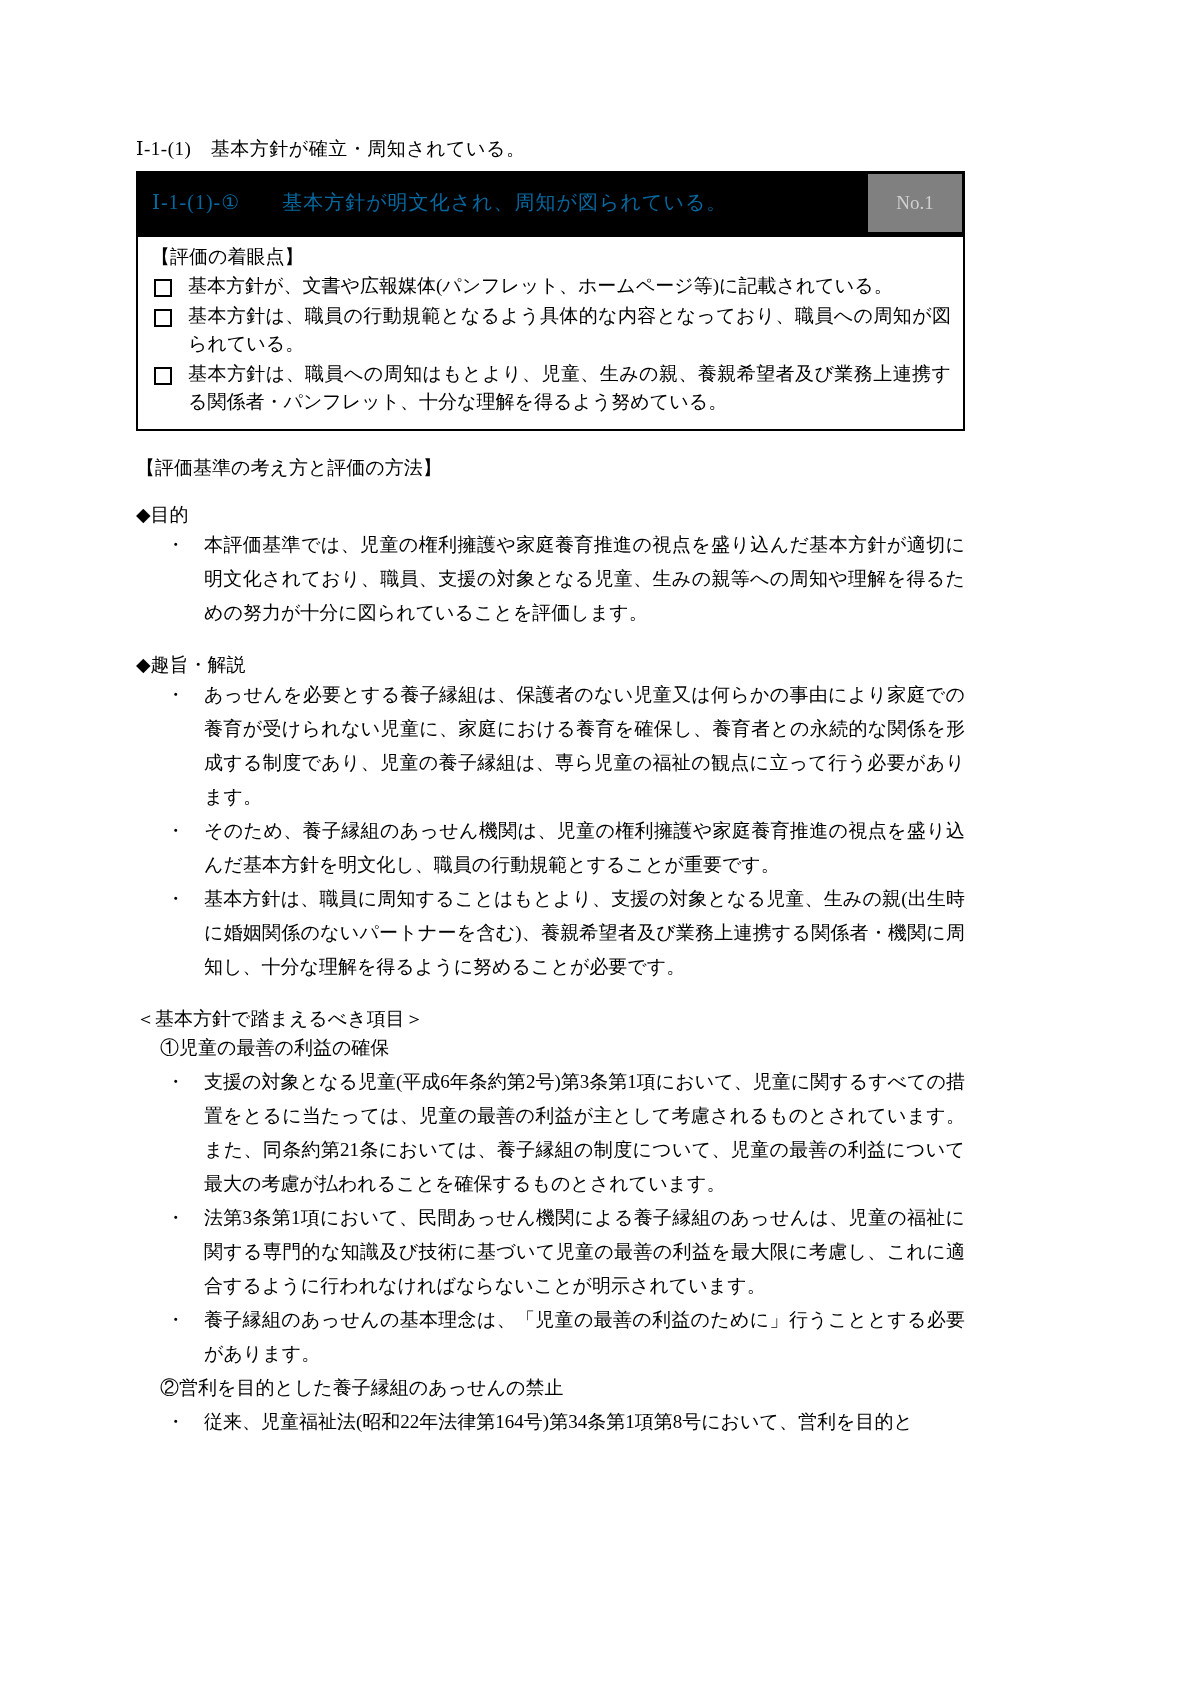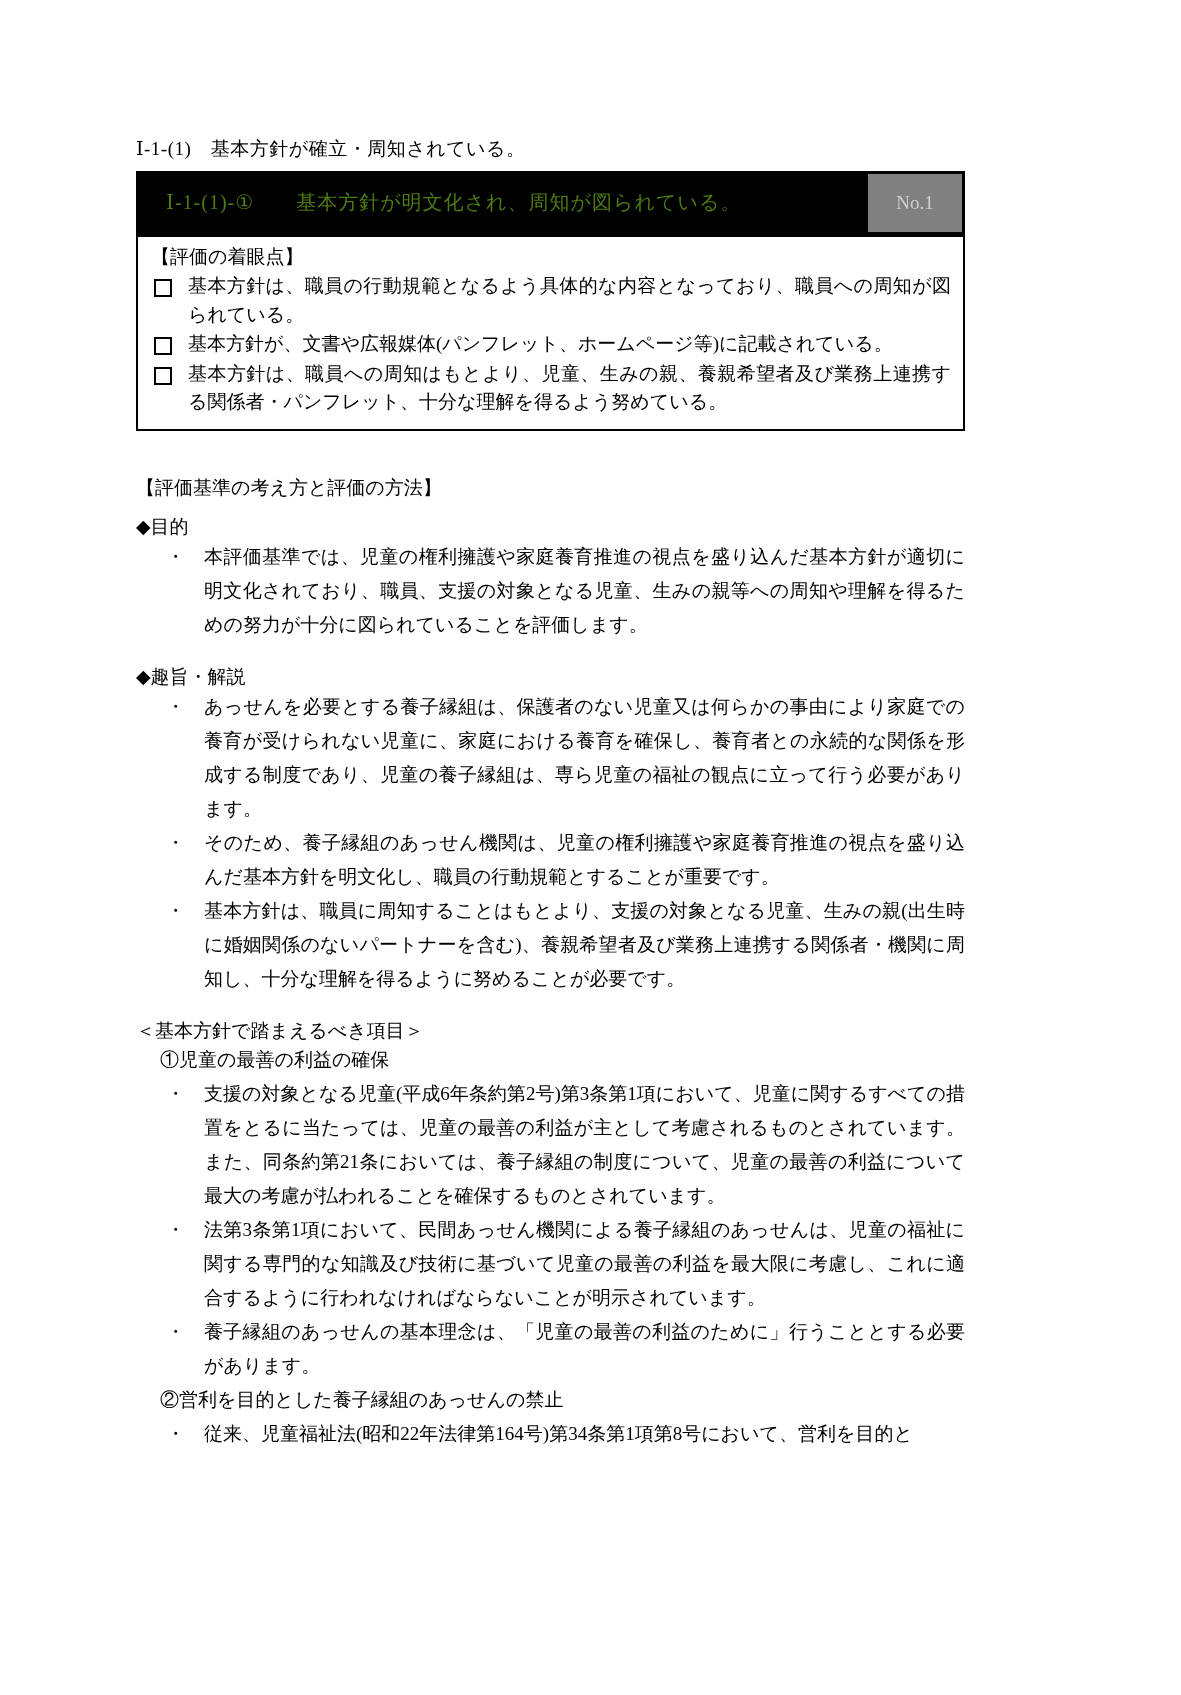--- a/index.html
+++ b/index.html
@@ -25,22 +25,22 @@
   }
   .banner {
     margin-top: 9px;
     background: #000000;
     height: 64px;
     display: flex;
     align-items: center;
     position: relative;
   }
   .banner-title {
-    color: #4d7c0f;
-    padding-left: 30px;
+    color: #0369a1;
+    padding-left: 16px;
     font-size: 20px;
     letter-spacing: 1px;
   }
   .banner-no {
     position: absolute;
     top: 3px;
     right: 3px;
     bottom: 3px;
     width: 94px;
     background: #808080;
@@ -64,25 +64,25 @@
     width: 14px;
     height: 14px;
     border: 2px solid #000000;
     margin: 7px 16px 0 3px;
   }
   .check-text {
     flex: 1;
     text-align: justify;
   }
   .method-heading {
-    margin-top: 44px;
+    margin-top: 24px;
     line-height: 1.35;
   }
   .sub-heading {
-    margin-top: 14px;
+    margin-top: 22px;
     line-height: 1.35;
   }
   .gap-lg {
     margin-top: 22px;
   }
   .b-item {
     display: flex;
     padding-left: 30px;
     line-height: 1.79;
   }
@@ -108,25 +108,25 @@
 
   <div class="banner">
     <div class="banner-title">Ⅰ-1-(1)-①　　基本方針が明文化され、周知が図られている。</div>
     <div class="banner-no">No.1</div>
   </div>
 
   <div class="focus-box">
     <div>【評価の着眼点】</div>
     <div class="check-item">
       <span class="checkbox"></span>
-      <span class="check-text">基本方針は、職員の行動規範となるよう具体的な内容となっており、職員への周知が図られている。</span>
+      <span class="check-text">基本方針が、文書や広報媒体(パンフレット、ホームページ等)に記載されている。</span>
     </div>
     <div class="check-item">
       <span class="checkbox"></span>
-      <span class="check-text">基本方針が、文書や広報媒体(パンフレット、ホームページ等)に記載されている。</span>
+      <span class="check-text">基本方針は、職員の行動規範となるよう具体的な内容となっており、職員への周知が図られている。</span>
     </div>
     <div class="check-item">
       <span class="checkbox"></span>
       <span class="check-text">基本方針は、職員への周知はもとより、児童、生みの親、養親希望者及び業務上連携する関係者・パンフレット、十分な理解を得るよう努めている。</span>
     </div>
   </div>
 
   <div class="method-heading">【評価基準の考え方と評価の方法】</div>
 
   <div class="sub-heading">◆目的</div>

